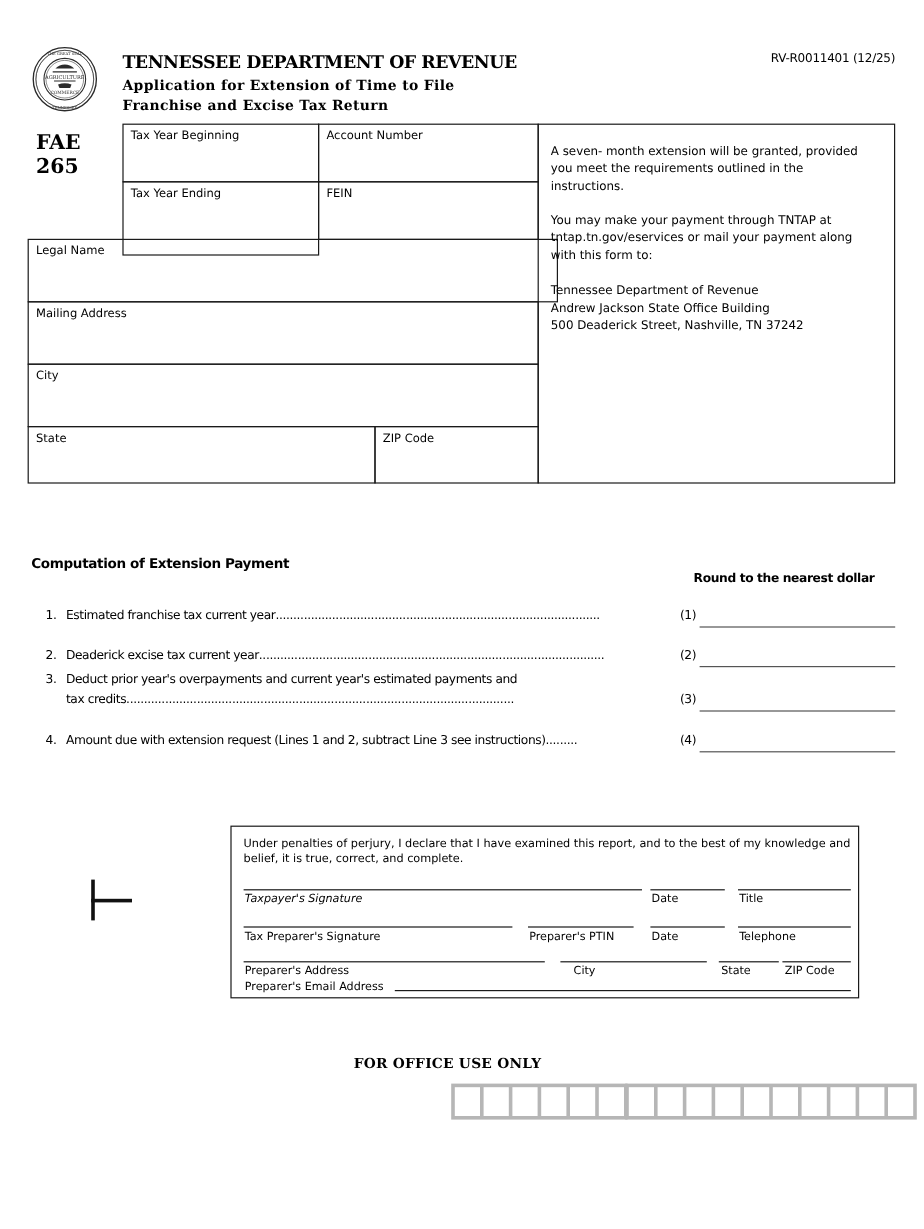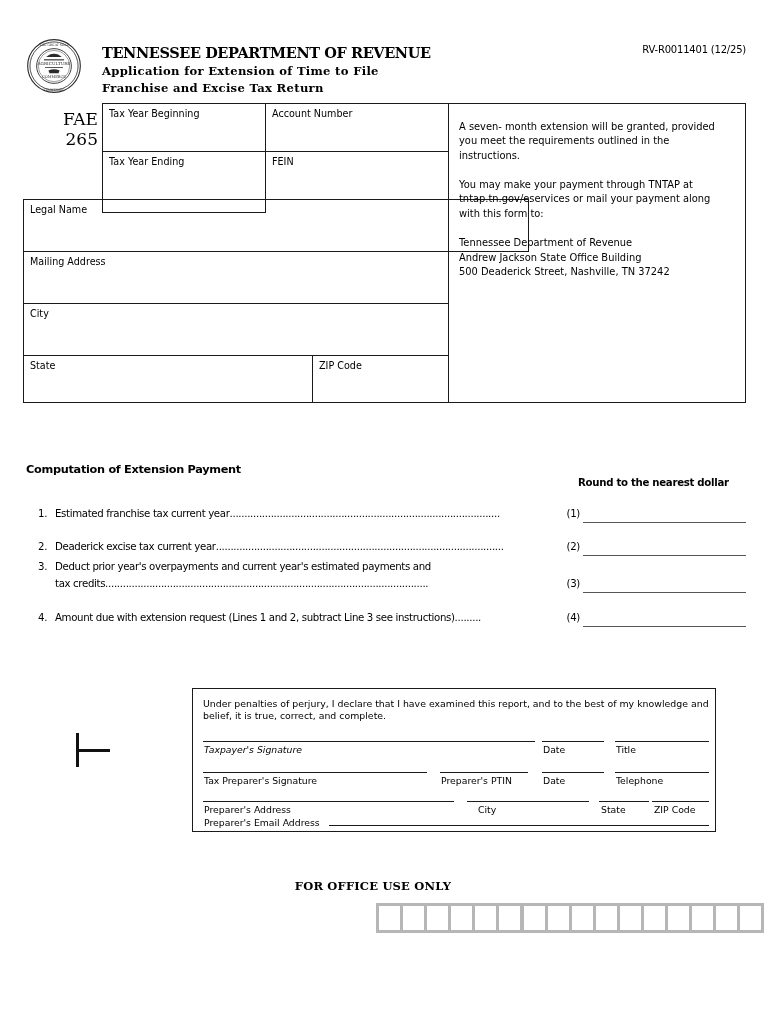--- a/index.html
+++ b/index.html
@@ -75,23 +75,23 @@
     letter-spacing: -0.2px;
     white-space: nowrap;
   }
 
   
   .fae-block {
     position: absolute;
     left: 30px;
     top: 110px;
     width: 68px;
-    text-align: right;
+    text-align: left;
     font-family: "DejaVu Serif", serif;
-    font-weight: normal;
+    font-weight: bold;
     font-size: 17px;
     line-height: 1.15;
   }
 
   
   .grid {
     position: absolute;
     left: 23px;
     top: 103px;
     width: 723px;
@@ -110,21 +110,21 @@
     white-space: nowrap;
   }
 
   
   .c-tyb { left: 79px;  top: 0px;   width: 164px; height: 49px; }
   .c-acct{ left: 242px; top: 0px;   width: 184px; height: 49px; }
   .c-tye { left: 79px;  top: 48px;  width: 164px; height: 62px; }
   .c-fein{ left: 242px; top: 48px;  width: 184px; height: 49px; }
 
   
-  .c-legal { left: 0px; top: 96px;  width: 506px; height: 53px; }
+  .c-legal { left: 0px; top: 96px;  width: 442px; height: 53px; }
   .c-mail  { left: 0px; top: 148px; width: 426px; height: 53px; }
   .c-city  { left: 0px; top: 200px; width: 426px; height: 53px; }
   .c-state { left: 0px; top: 252px; width: 290px; height: 48px; }
   .c-zip   { left: 289px; top: 252px; width: 137px; height: 48px; }
 
   
   .c-info  { left: 425px; top: 0px; width: 298px; height: 300px; }
   .info-text {
     position: absolute;
     left: 10px;

